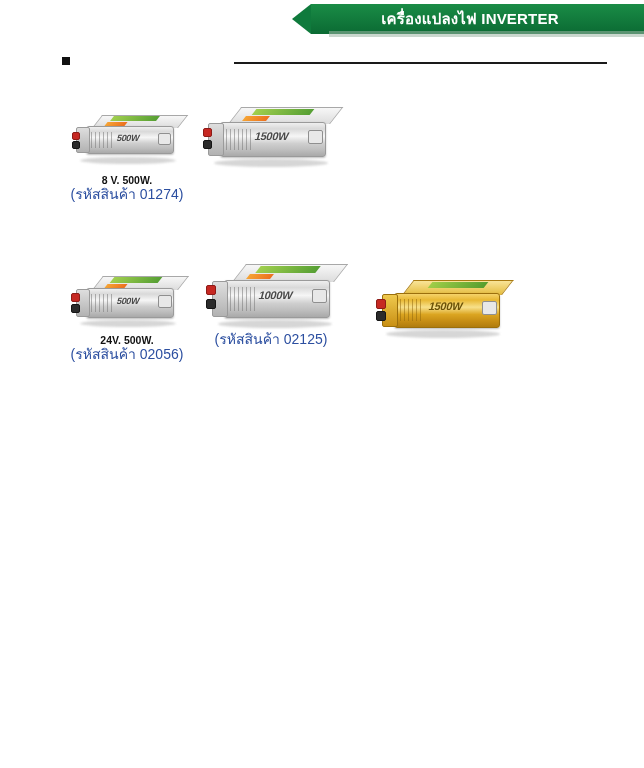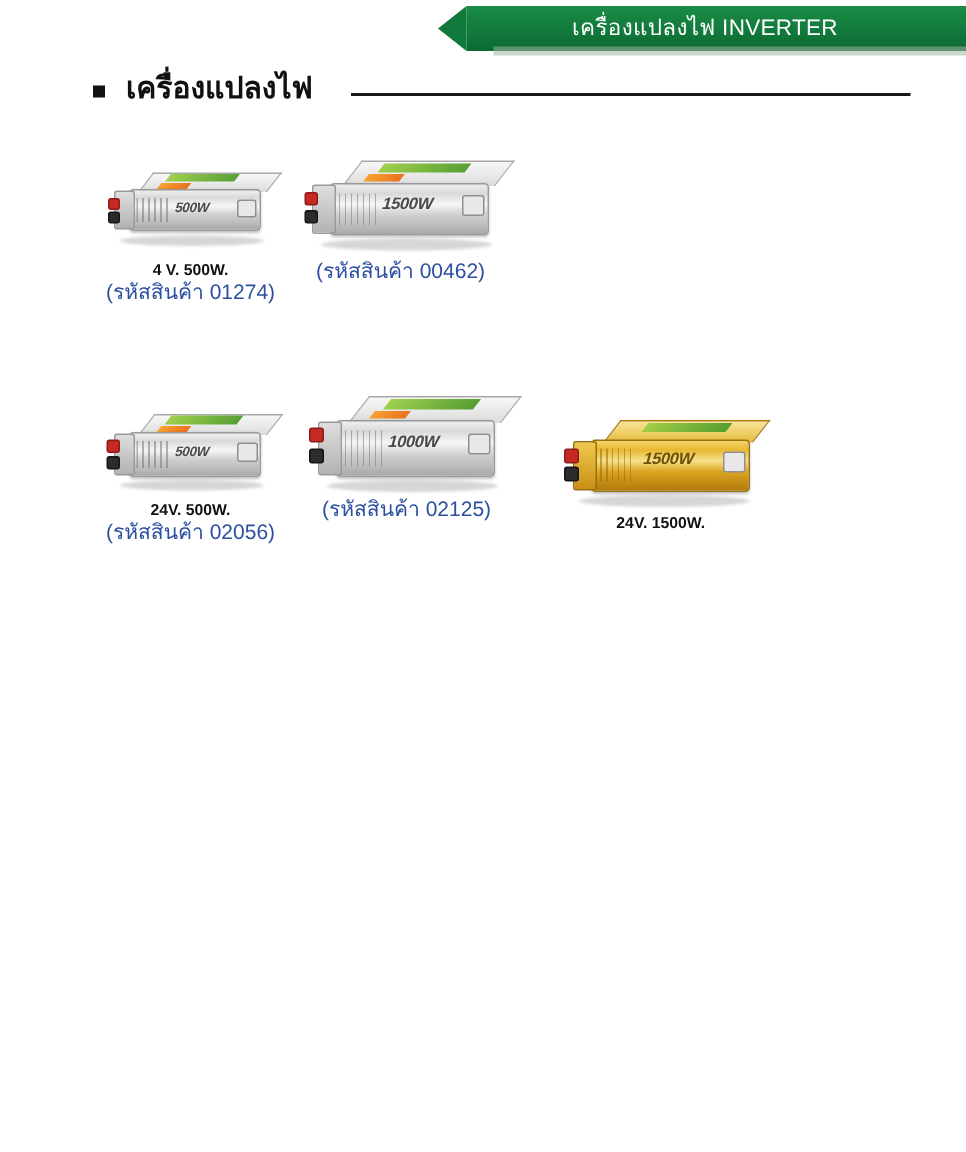--- a/index.html
+++ b/index.html
@@ -53,21 +53,21 @@
     opacity: .55;
   }
   .header-title {
     position: absolute;
     top: 10px;
     left: 0;
     width: 318px;
     text-align: center;
     color: #ffffff;
     font-size: 15px;
-    font-weight: normal;
+    font-weight: bold;
     letter-spacing: .2px;
     line-height: 18px;
     white-space: nowrap;
   }
 
   
   .section-head {
     position: absolute;
     top: 46px;
     left: 62px;
@@ -247,21 +247,20 @@
 <body>
 
 <div class="header-banner">
   <div class="band"></div>
   <div class="band-shadow"></div>
   <div class="header-title">เครื่องแปลงไฟ INVERTER</div>
 </div>
 
 <div class="section-head">
   <span class="section-bullet"></span>
-  <span class="section-title">เครื่องแปลงไฟ</span>
   <span class="section-rule"></span>
 </div>
 
 <div class="grid">
 
   <div class="row row-1">
 
     <div class="product" style="left:62px; top:0; width:130px;">
       <div class="photo" style="width:130px;height:78px;">
         <div class="inv" style="position:absolute;left:6px;top:8px;width:118px;height:62px;">
@@ -272,42 +271,41 @@
           <div class="body" style="left:18px; top:23px; width:86px; height:26px;">
             <div class="vents" style="left:4px; top:5px; width:22px; height:16px;"></div>
             <div class="watt" style="left:30px; top:6px; font-size:9px;">500W</div>
           </div>
           <div class="side" style="left:8px; top:24px; width:12px; height:24px;"></div>
           <div class="term" style="left:4px; top:29px; width:6px; height:6px;"></div>
           <div class="term black" style="left:4px; top:38px; width:6px; height:6px;"></div>
           <div class="socket" style="left:90px; top:30px; width:11px; height:10px;"></div>
         </div>
       </div>
-      <div class="caption">4 V. 500W.</div>
+      <div class="caption">8 V. 500W.</div>
       <div class="code">(รหัสสินค้า 01274)</div>
     </div>
 
     <div class="product" style="left:192px; top:0; width:150px;">
       <div class="photo" style="width:150px;height:78px;">
         <div class="inv" style="position:absolute;left:8px;top:2px;width:138px;height:72px;">
           <div class="shadow" style="left:14px;top:62px;width:114px;height:8px;"></div>
           <div class="top" style="left:28px; top:10px; width:100px; height:16px;"></div>
           <div class="stripe-green" style="left:54px; top:12px; width:58px; height:6px;"></div>
           <div class="stripe-orange" style="left:44px; top:19px; width:24px; height:5px;"></div>
           <div class="body" style="left:20px; top:25px; width:104px; height:33px;">
             <div class="vents" style="left:5px; top:6px; width:26px; height:21px;"></div>
             <div class="watt" style="left:34px; top:7px; font-size:11px;">1500W</div>
           </div>
           <div class="side" style="left:8px; top:26px; width:14px; height:31px;"></div>
           <div class="term" style="left:3px; top:31px; width:7px; height:7px;"></div>
           <div class="term black" style="left:3px; top:43px; width:7px; height:7px;"></div>
           <div class="socket" style="left:108px; top:33px; width:13px; height:12px;"></div>
         </div>
       </div>
-      <div class="code">(รหัสสินค้า 00462)</div>
     </div>
 
   </div>
 
   <div class="row row-2">
 
     <div class="product" style="left:62px; top:38px; width:130px;">
       <div class="photo" style="width:130px;height:75px;">
         <div class="inv" style="position:absolute;left:6px;top:6px;width:118px;height:64px;">
           <div class="shadow" style="left:12px;top:56px;width:96px;height:7px;"></div>
@@ -357,17 +355,16 @@
           <div class="body" style="left:22px; top:21px; width:104px; height:33px;">
             <div class="vents" style="left:5px; top:5px; width:24px; height:22px;"></div>
             <div class="watt" style="left:34px; top:6px; font-size:11px;">1500W</div>
           </div>
           <div class="side" style="left:10px; top:22px; width:14px; height:31px;"></div>
           <div class="term" style="left:4px; top:27px; width:8px; height:8px;"></div>
           <div class="term black" style="left:4px; top:39px; width:8px; height:8px;"></div>
           <div class="socket" style="left:110px; top:29px; width:13px; height:12px;"></div>
         </div>
       </div>
-      <div class="caption">24V. 1500W.</div>
     </div>
 
   </div>
 </div>
 
 </body></html>

